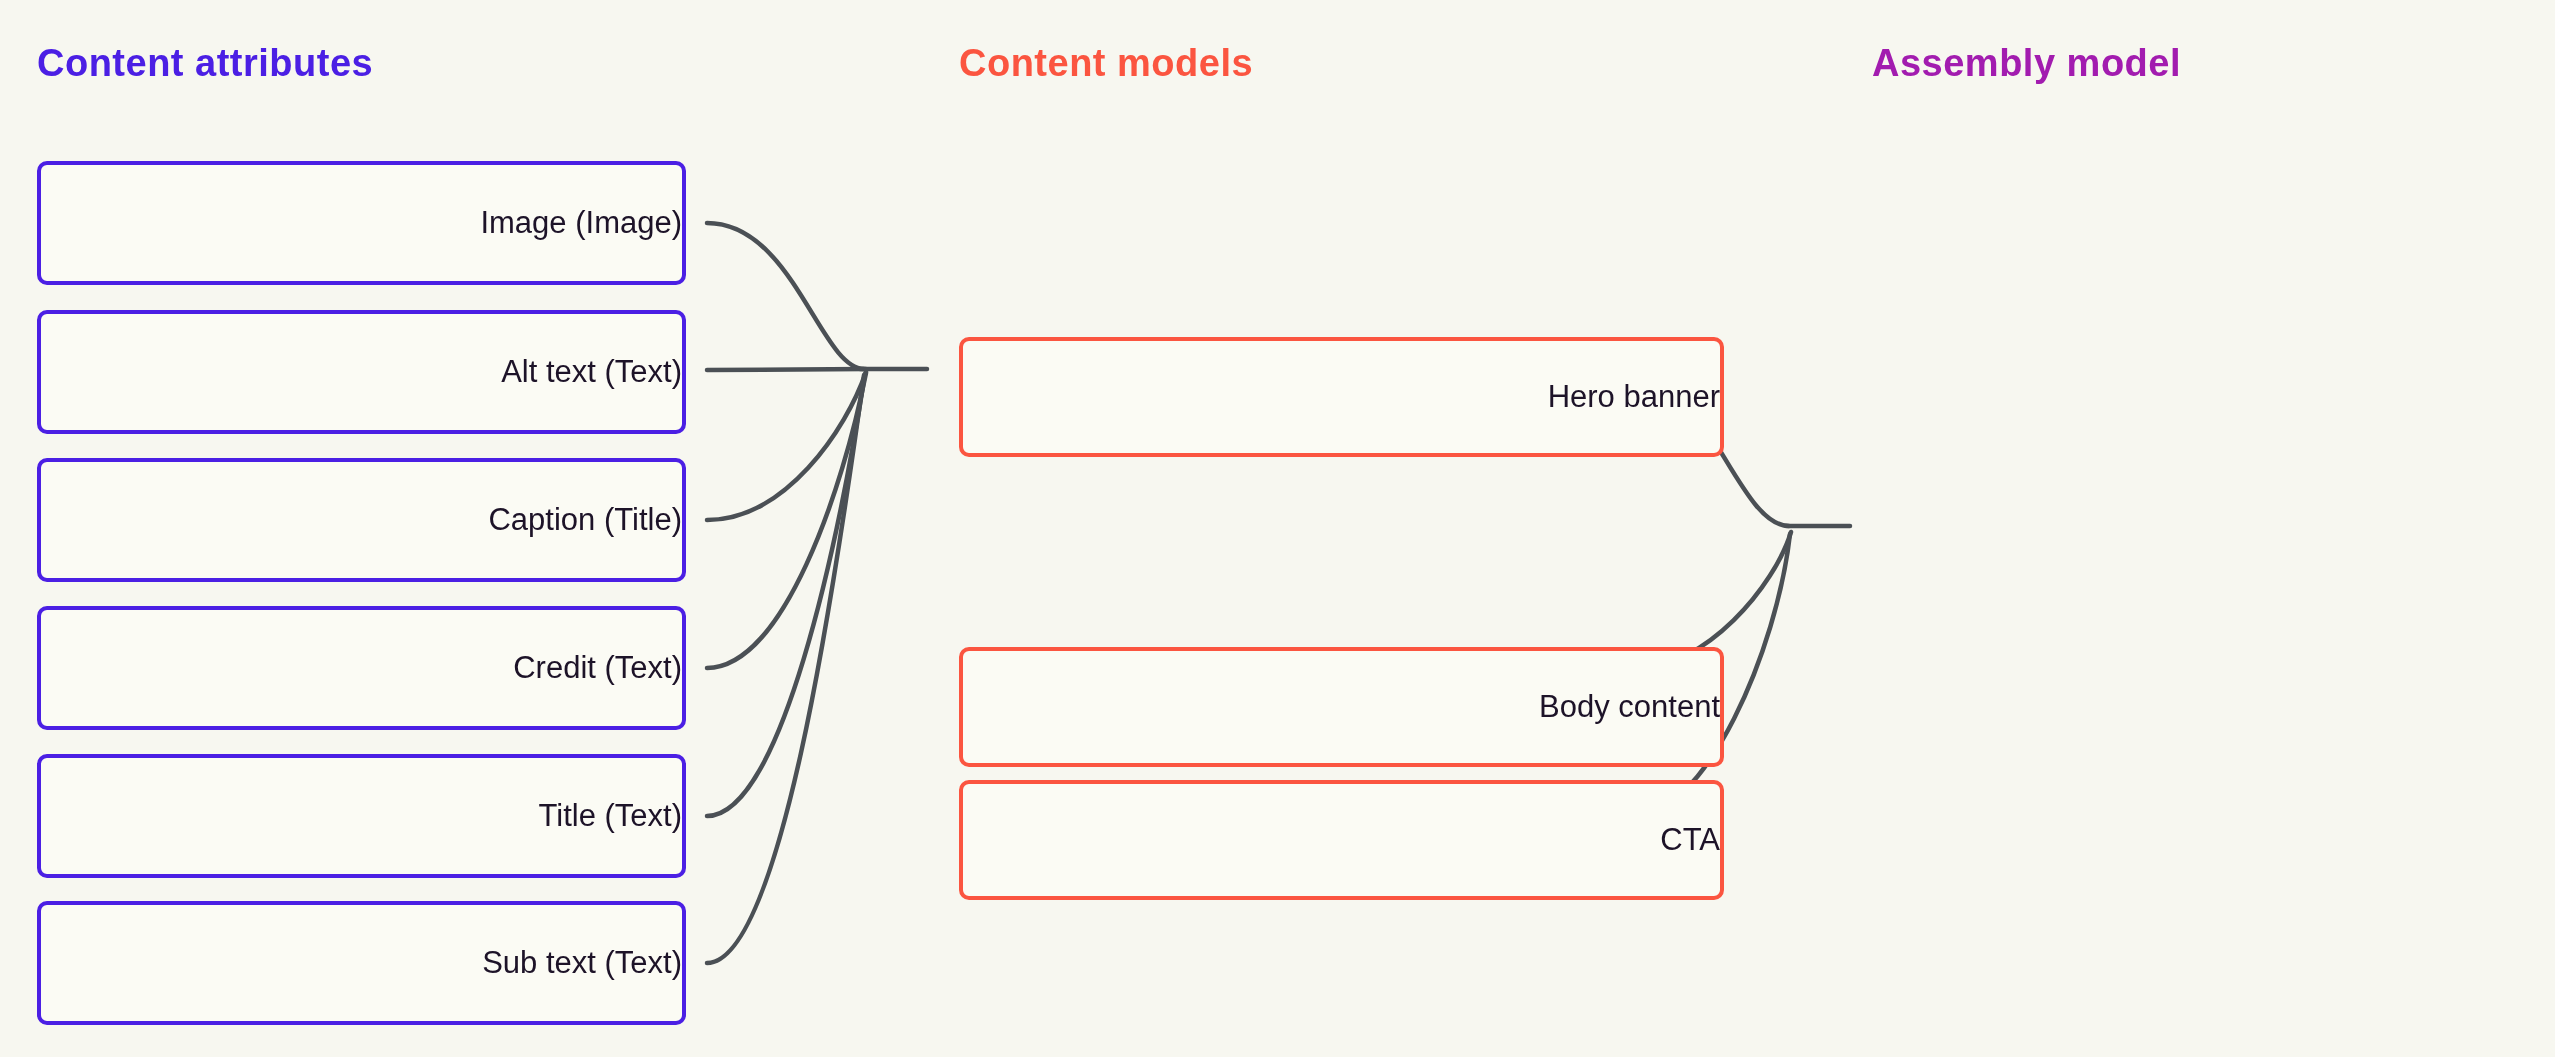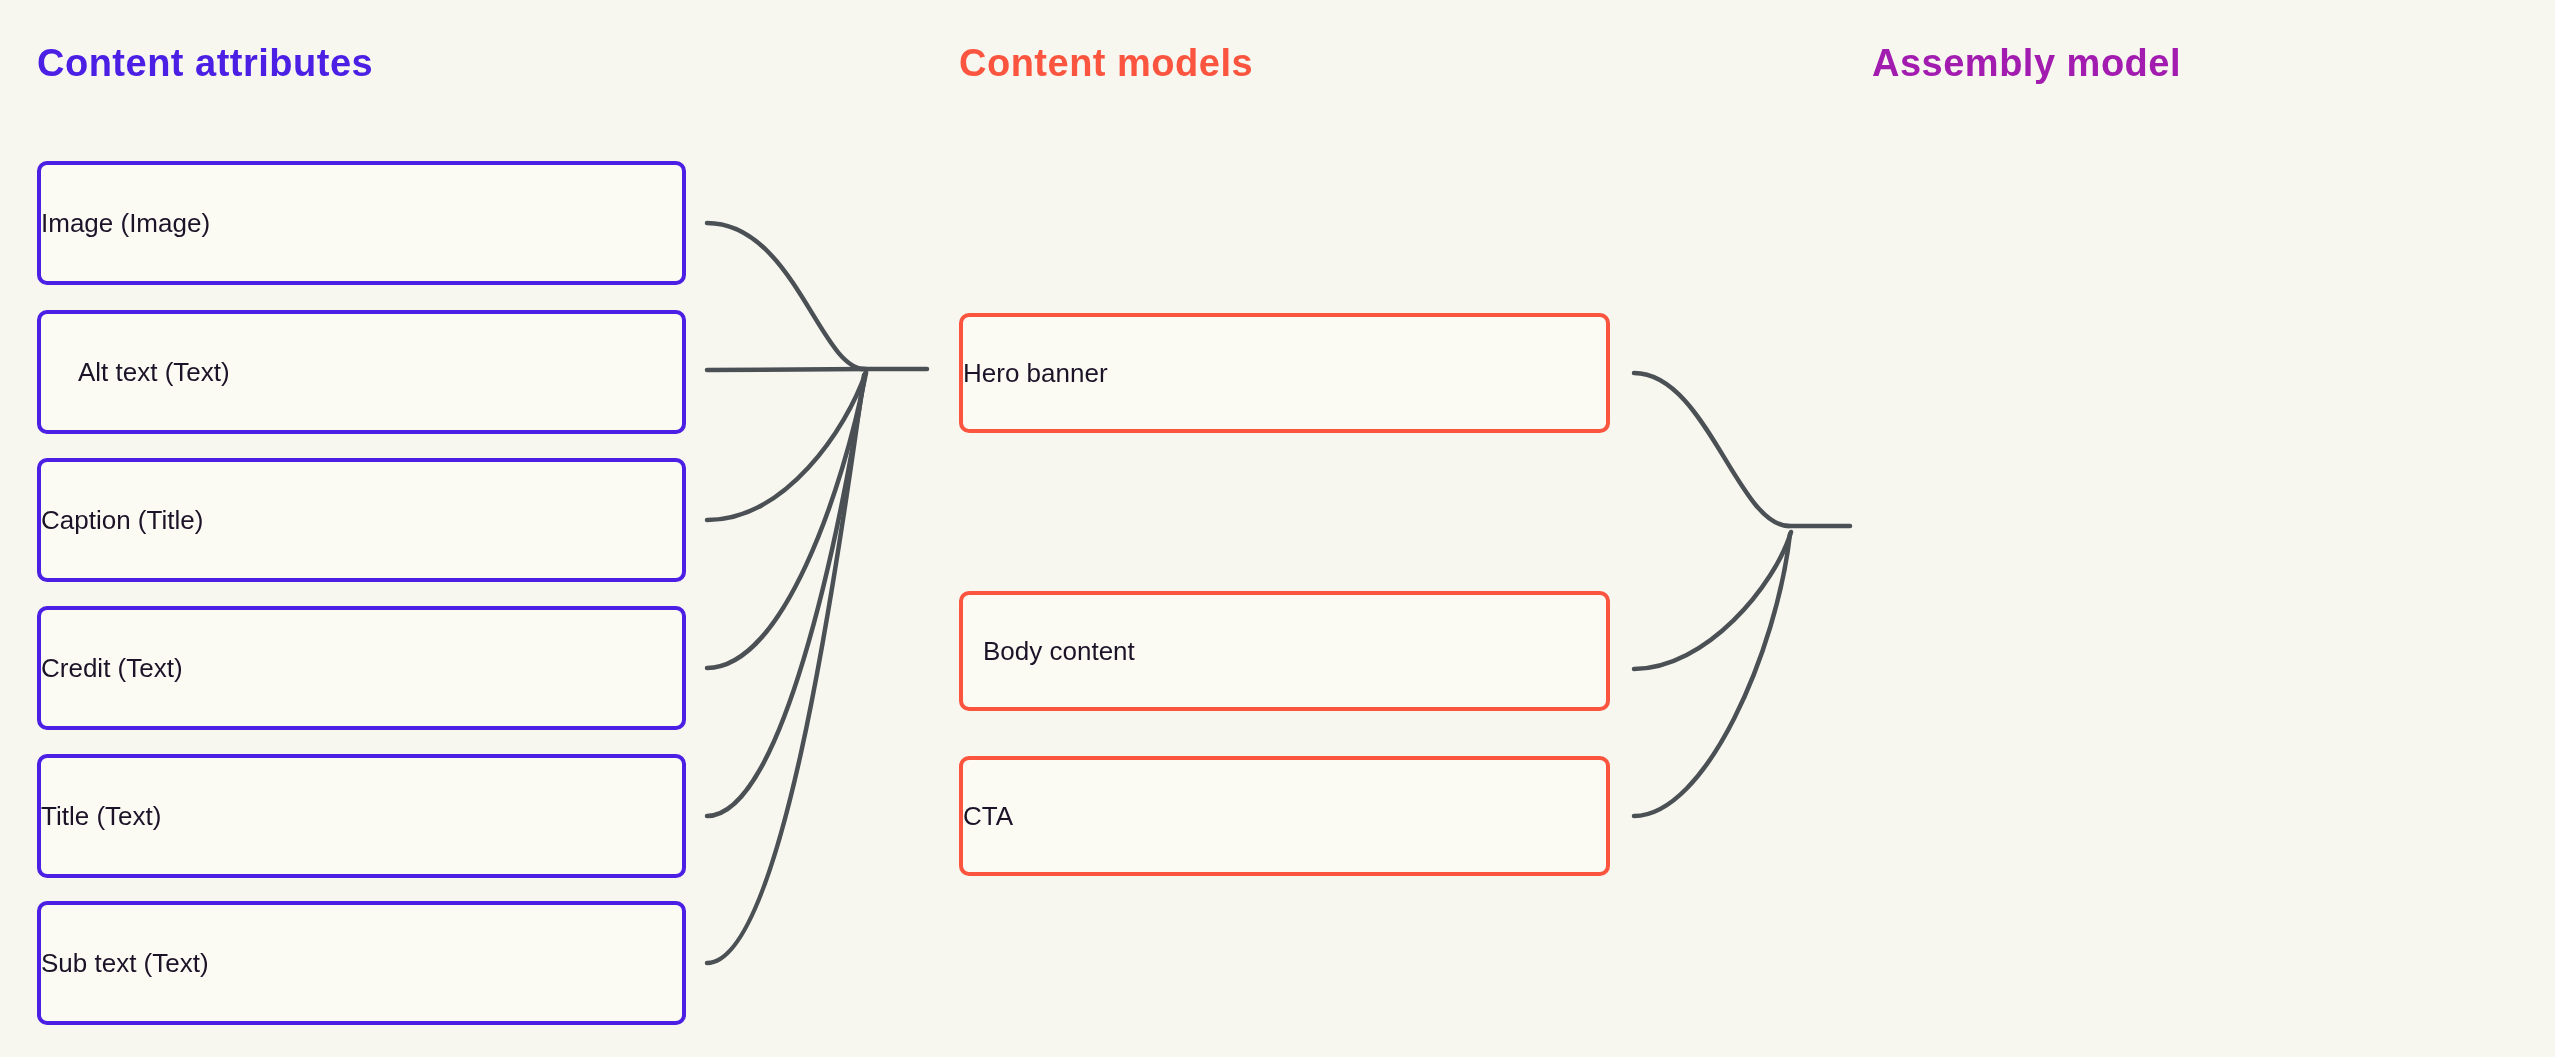--- a/index.html
+++ b/index.html
@@ -30,45 +30,45 @@
     white-space: nowrap;
   }
   .col-header.purple { color: #4B1FE4; }
   .col-header.orange { color: #FB5540; }
   .col-header.green  { color: #a21caf; }
   .node {
     position: absolute;
     box-sizing: border-box;
     display: flex;
     align-items: center;
-    justify-content: flex-start;
+    justify-content: flex-end;
     background: #FBFBF4;
     border-radius: 10px;
-    font-size: 26px;
+    font-size: 31px;
     font-weight: 500;
     color: #1D1328;
     white-space: nowrap;
   }
   .node.purple { border: 4px solid #4B1FE4; }
   .node.orange { border: 4px solid #FB5540; }
   .node.green  { border: 4px solid #097A5D; }
 
   
   .attr  { left: 37px;  width: 649px; height: 124px; }
   .attr-0 { top: 161px; }
   .attr-1 { top: 310px; padding-left: 37px; }
   .attr-2 { top: 458px; }
   .attr-3 { top: 606px; }
   .attr-4 { top: 754px; }
   .attr-5 { top: 901px; }
 
   
-  .model { left: 959px; width: 651px; height: 120px; }
+  .model { left: 959px; width: 765px; height: 120px; margin-top: 24px; }
   .model-0 { top: 313px; }
-  .model-1 { top: 591px; padding-left: 20px; }
+  .model-1 { top: 623px; padding-left: 20px; }
   .model-2 { top: 756px; }
 
   
   .assembly-0 { left: 1872px; top: 467px; width: 651px; height: 118px; }
 </style>
 </head>
 <body>
 
 <div class="canvas">
 

